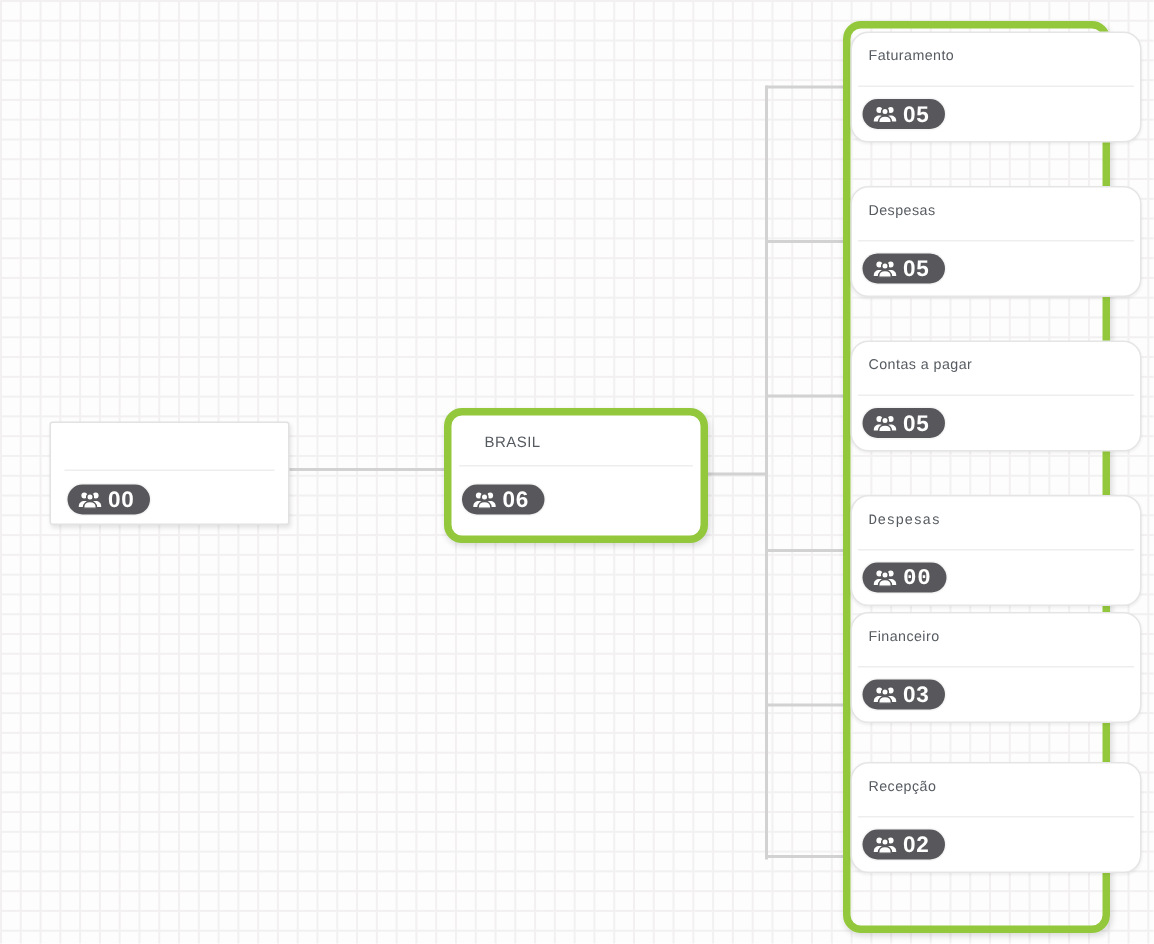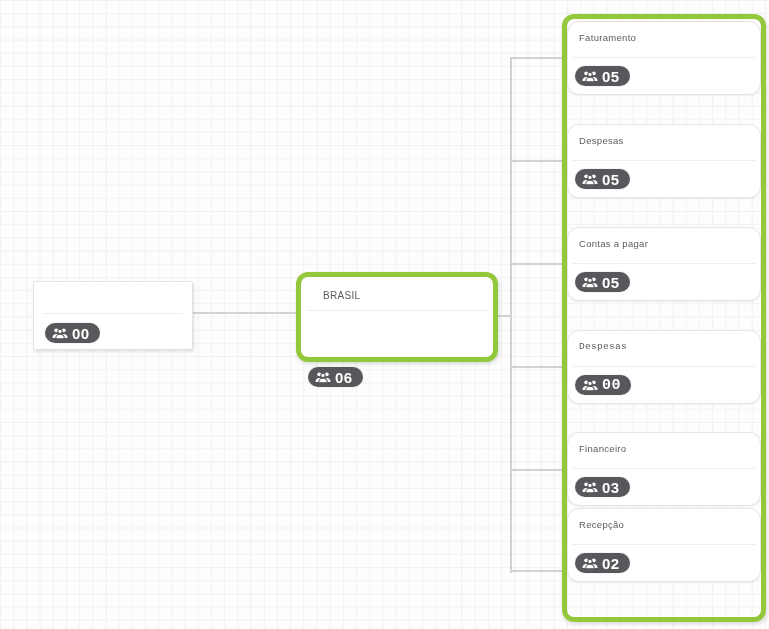--- a/index.html
+++ b/index.html
@@ -27,21 +27,20 @@
     box-shadow:1px 2px 3px rgba(0,0,0,.10);
   }
   #root-node{left:33px;top:281px;width:158px;height:67px;}
 
   
   .sel-frame{
     position:absolute;z-index:2;
     border:5px solid #93c83d;
     border-radius:12px;
     box-shadow:1px 2px 4px rgba(0,0,0,.14);
-    padding-left:26px;
   }
   #mid-node{left:296px;top:272px;width:166px;height:80px;background:#fff;}
   #children-frame{left:562px;top:14px;width:168px;height:598px;background:transparent;}
 
   
   .dept-card{
     position:absolute;z-index:3;
     left:567px;width:156px;height:72px;
     background:#fff;
     border:1px solid #e5e5e5;
@@ -69,21 +68,21 @@
     cursor:pointer;
   }
   .badge svg{display:block;}
 
   
   #root-node .divider{top:31px;left:9px;right:9px;}
   #root-node .badge{left:11px;top:41px;}
 
   #mid-node .node-title{left:22px;top:13px;}
   #mid-node .divider{top:33px;}
-  #mid-node .badge{left:7px;top:46px;margin-top:44px;}
+  #mid-node .badge{left:7px;top:46px;}
 
   .dept-card .node-title{left:11px;top:10px;font-size:9.5px;}
   .dept-card .divider{top:35px;left:4px;right:4px;}
   .dept-card .badge{left:7px;top:44px;}
 </style>
 </head>
 <body>
 
 <div class="canvas">
 
@@ -200,21 +199,21 @@
           <path d="M0.8 15.6c0-3.1 2.5-5.1 5.5-5.1s5.5 2 5.5 5.1v1H0.8z"></path>
           <path d="M12.2 15.6c0-3.1 2.5-5.1 5.5-5.1s5.5 2 5.5 5.1v1h-11z"></path>
           <circle cx="12" cy="6.6" r="3.3" stroke="#58585c" stroke-width="1.6"></circle>
           <path d="M5.6 16.8c0-3.6 2.8-5.9 6.4-5.9s6.4 2.3 6.4 5.9v1H5.6z" stroke="#58585c" stroke-width="1.6"></path>
         </g>
       </svg>
       <span>00</span>
     </div>
   </div>
 
-  <div class="dept-card" style="top:432px;">
+  <div class="dept-card" style="top:408px;">
     <span class="node-title">Financeiro</span>
     <div class="divider"></div>
     <div class="badge">
       <svg width="16" height="12" viewBox="0 0 24 18" aria-hidden="true">
         <g fill="#ffffff">
           <circle cx="6.3" cy="5" r="2.9"></circle>
             <circle cx="17.7" cy="5" r="2.9"></circle>
           <path d="M0.8 15.6c0-3.1 2.5-5.1 5.5-5.1s5.5 2 5.5 5.1v1H0.8z"></path>
           <path d="M12.2 15.6c0-3.1 2.5-5.1 5.5-5.1s5.5 2 5.5 5.1v1h-11z"></path>
           <circle cx="12" cy="6.6" r="3.3" stroke="#58585c" stroke-width="1.6"></circle>

